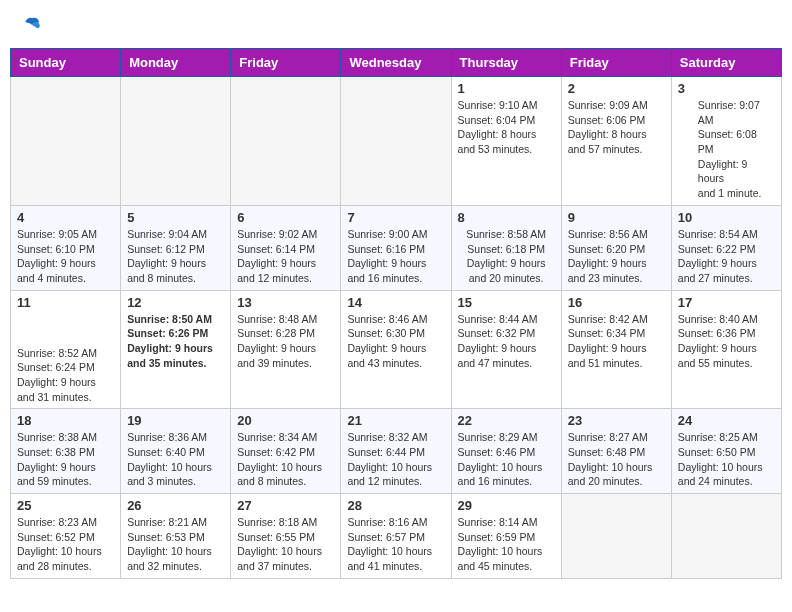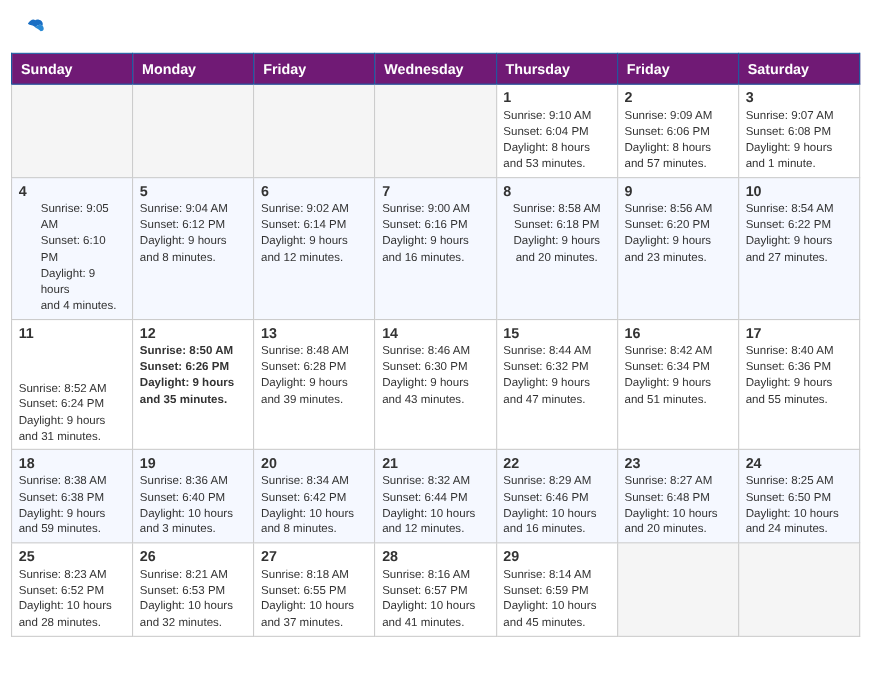--- a/index.html
+++ b/index.html
@@ -47,21 +47,21 @@
     .calendar-subtitle {
       font-size: 14px;
       color: #555;
     }
     .calendar {
       width: 100%;
       border-collapse: collapse;
       table-layout: fixed;
     }
     .calendar th {
-      background: #701a75;
+      background: #a21caf;
       color: #fff;
       text-align: left;
       padding: 6px 8px;
       font-size: 13px;
       font-weight: bold;
       border: 1px solid #1a5aa0;
     }
     .calendar td {
       border: 1px solid #ccc;
       vertical-align: top;
@@ -141,30 +141,30 @@
         </td>
         <td>
           <span class="day-number">2</span>
           <div class="day-info" style="white-space: pre-line;">Sunrise: 9:09 AM
 Sunset: 6:06 PM
 Daylight: 8 hours
 and 57 minutes.</div>
         </td>
         <td>
           <span class="day-number">3</span>
-          <div class="day-info" style="white-space: pre-line;">Sunrise: 9:07 AM
+          <div class="day-info" style="white-space: pre-line; margin-left: 20px;">Sunrise: 9:07 AM
 Sunset: 6:08 PM
 Daylight: 9 hours
 and 1 minute.</div>
         </td>
       </tr>
       <tr>
         <td>
           <span class="day-number">4</span>
-          <div class="day-info" style="white-space: pre-line; margin-left: 20px;">Sunrise: 9:05 AM
+          <div class="day-info" style="white-space: pre-line;">Sunrise: 9:05 AM
 Sunset: 6:10 PM
 Daylight: 9 hours
 and 4 minutes.</div>
         </td>
         <td>
           <span class="day-number">5</span>
           <div class="day-info" style="white-space: pre-line;">Sunrise: 9:04 AM
 Sunset: 6:12 PM
 Daylight: 9 hours
 and 8 minutes.</div>

